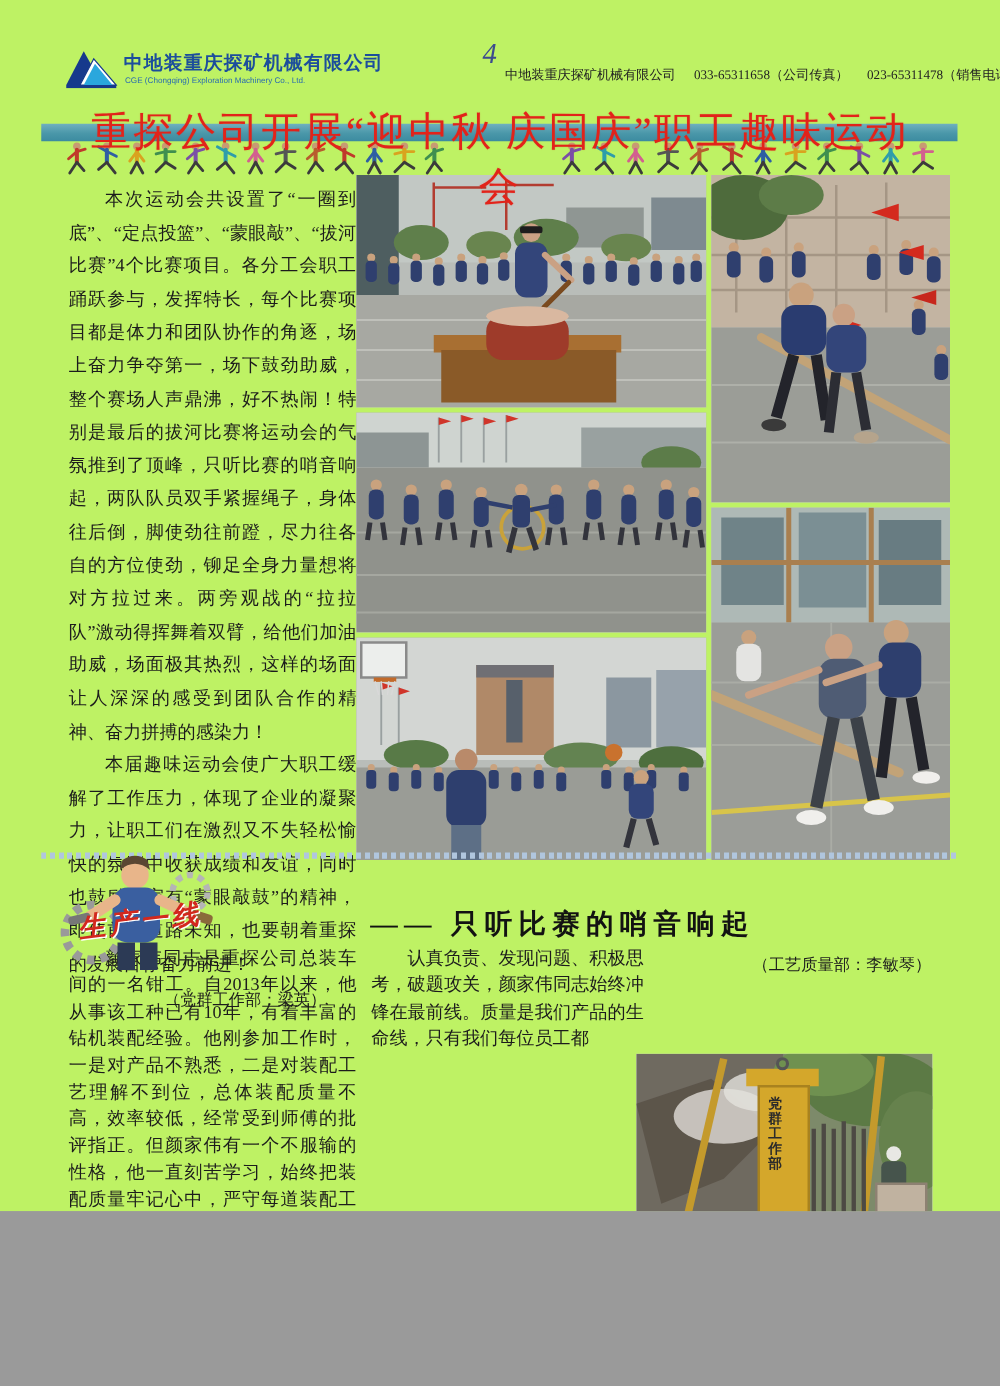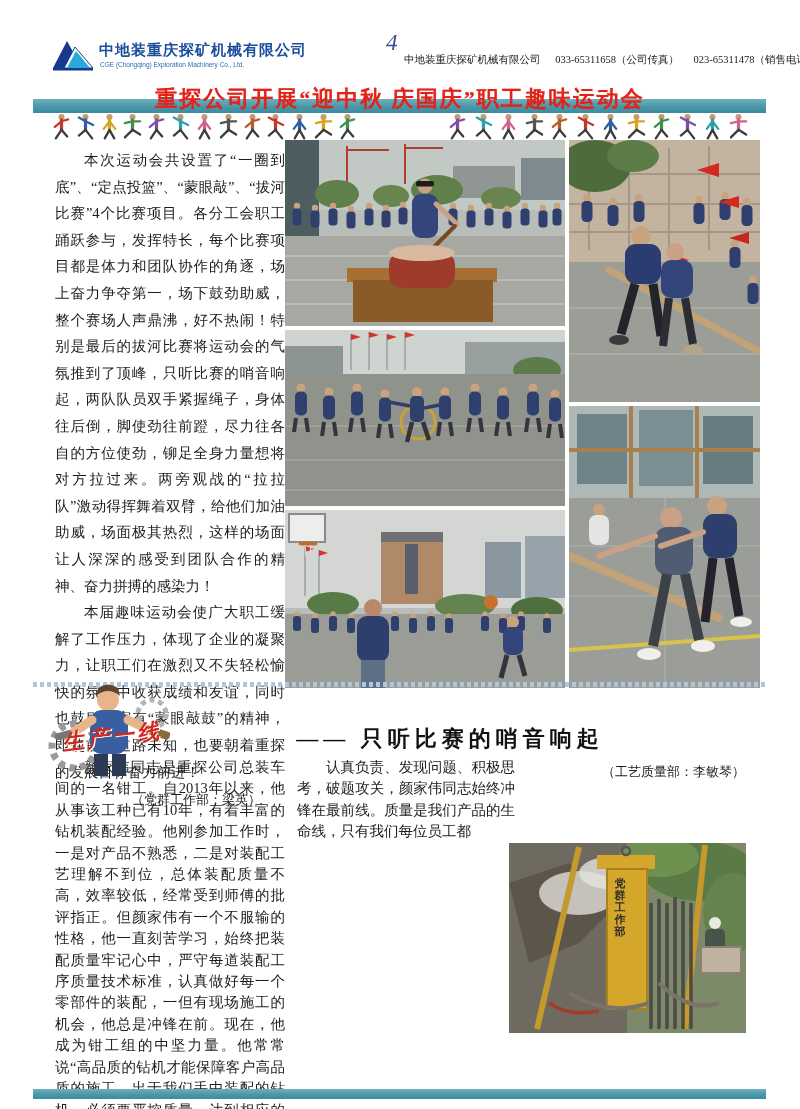--- a/index.html
+++ b/index.html
@@ -1,33 +1,33 @@
 <!DOCTYPE html>
 <html><head>
 <meta charset="utf-8">
 <style>
   html,body{margin:0;padding:0;background:#9a9a9a;}
-  .page{position:relative;width:800px;height:1109px;margin:0 auto;background:#ffffff;overflow:hidden;
+  .page{position:relative;width:800px;height:969px;margin:0 auto;background:#bef264;overflow:hidden;
         font-family:"Liberation Serif","DejaVu Serif",serif;color:#1c1c1c;}
   
   .logo{position:absolute;left:52px;top:37px;width:42px;height:34px;}
   .company-cn{position:absolute;left:99px;top:41px;font-family:"Liberation Sans","DejaVu Sans",sans-serif;
               font-weight:bold;font-size:15px;color:#1c4e9c;letter-spacing:1px;}
   .company-en{position:absolute;left:100px;top:61px;font-family:"Liberation Sans","DejaVu Sans",sans-serif;
               font-size:6.5px;color:#2a6cb0;}
   .pagenum{position:absolute;left:386px;top:30px;font-size:23px;font-style:italic;color:#3c4c8e;}
   .contact{position:absolute;left:404px;top:53px;font-size:10.5px;color:#222;white-space:nowrap;}
   .contact span{margin-right:12px;}
   .rule-top{position:absolute;left:33px;right:34px;top:99px;height:14px;
             background:linear-gradient(180deg,#6fb0bf 0%,#4a97a9 55%,#3c8ba0 100%);}
   .rule-bottom{position:absolute;left:33px;right:34px;top:1089px;height:10px;
             background:linear-gradient(180deg,#6fb0bf 0%,#4a97a9 55%,#3c8ba0 100%);}
   
   .a1-title{position:absolute;left:60px;right:60px;top:84px;text-align:center;z-index:3;
-            font-size:22px;font-weight:bold;color:#e2231a;letter-spacing:2px;
+            font-size:32px;font-weight:normal;color:#e2231a;letter-spacing:2px;
             text-shadow:0 0 1px rgba(226,35,26,.4);}
   .banner{position:absolute;top:109px;height:32px;display:flex;justify-content:space-between;
           align-items:flex-end;z-index:1;}
   .banner-left{left:52px;width:305px;}
   .banner-right{right:52px;width:300px;}
   .a1-body{position:absolute;left:55px;top:147px;width:230px;font-size:14.5px;line-height:26.6px;
            text-align:justify;}
   .a1-body p{margin:0;text-indent:2em;}
   .byline{font-size:13px;}
   .a1-byline{text-align:center;text-indent:4em;margin-top:2px;}

